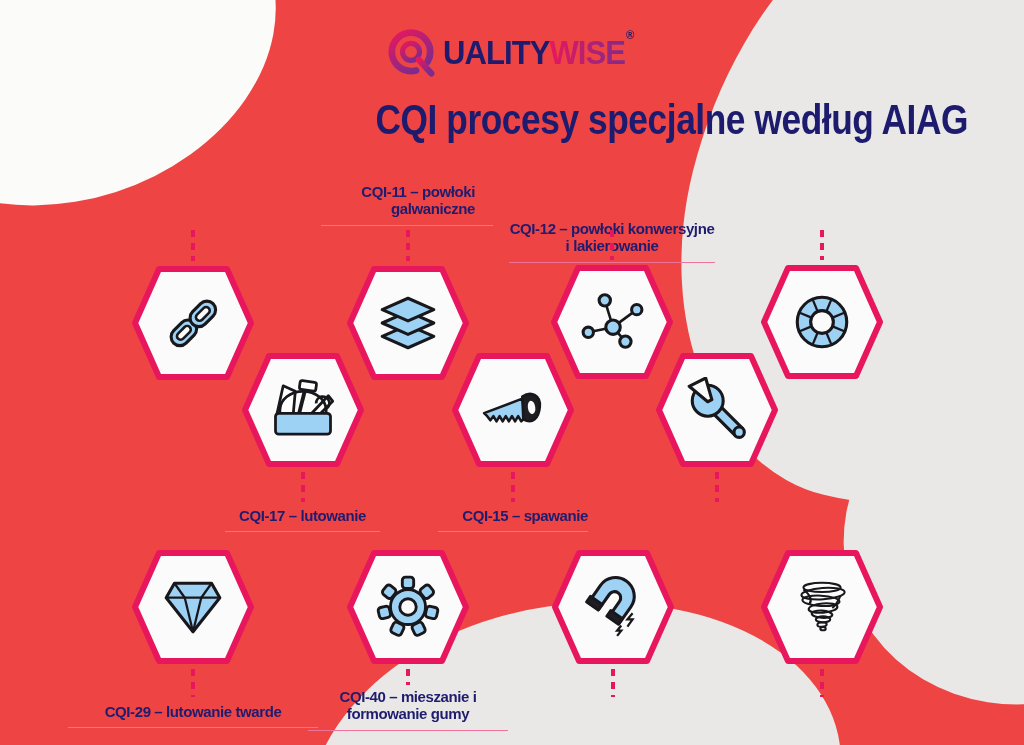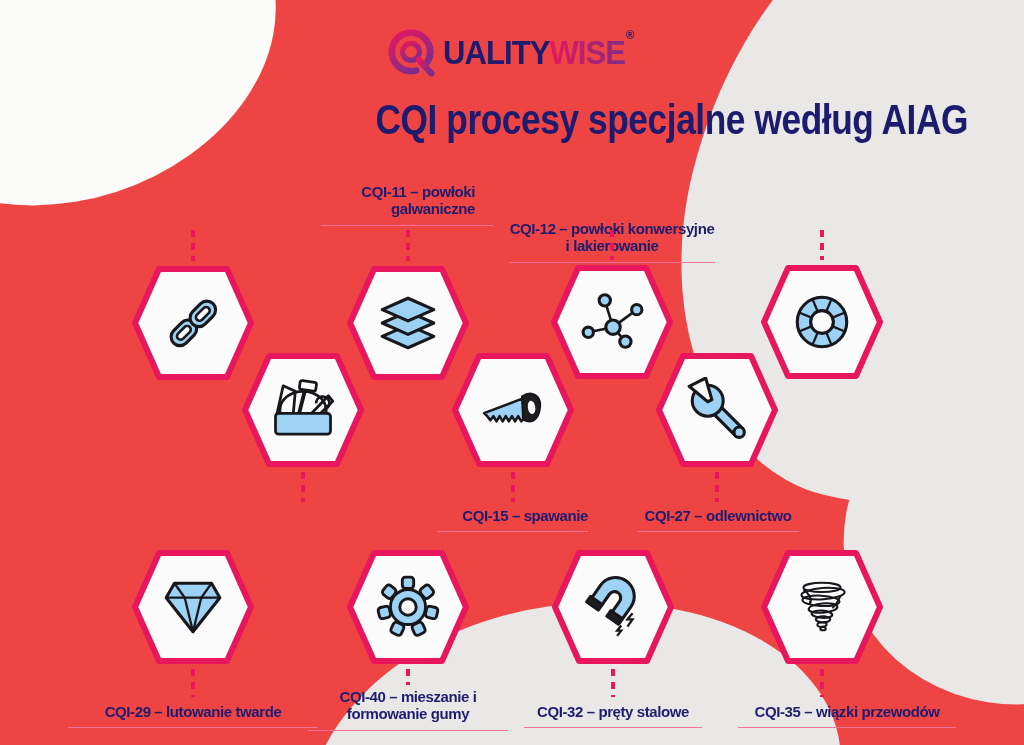--- a/index.html
+++ b/index.html
@@ -164,22 +164,22 @@
         <circle cx="23" cy="23" r="15" fill="#9ed2f4" stroke-width="3"></circle>
         <polygon points="23,24 5,9 21,1 27,22" fill="#fcfbfb" stroke-width="3"></polygon>
       </g>
     </svg>
   </div>
 
   <div class="dash" style="left:301px;top:472px;height:30px;"></div>
   <div class="dash" style="left:511px;top:472px;height:30px;"></div>
   <div class="dash" style="left:715px;top:472px;height:30px;"></div>
 
+  <div class="lbl" style="left:225px;top:507px;width:155px;">CQI-17 – lutowanie</div>
   <div class="lbl" style="left:438px;top:507px;width:150px;text-align:right;">CQI-15 – spawanie</div>
-  <div class="lbl" style="left:637px;top:507px;width:162px;">CQI-27 – odlewnictwo</div>
 
   <div class="hex" style="left:130px;top:548px;">
     <svg class="frame" width="126" height="118" viewBox="0 0 126 118">
         <polygon points="29,5 97,5 121,59 97,113 29,113 5,59" fill="#fcfbfb" stroke="#e8175d" stroke-width="6" stroke-linejoin="round"></polygon>
       </svg>
     <svg class="icon" width="66" height="66" viewBox="0 0 64 64">
       <g stroke="#17171c" stroke-width="3" stroke-linejoin="round">
         <polygon points="14,9 50,9 58,23 32,56 6,23" fill="#9ed2f4"></polygon>
         <g stroke-width="2.2" fill="none">
           <line x1="6" y1="23" x2="58" y2="23"></line>
@@ -246,16 +246,14 @@
     </svg>
   </div>
 
   <div class="dash" style="left:191px;top:669px;height:28px;"></div>
   <div class="dash" style="left:406px;top:669px;height:16px;"></div>
   <div class="dash" style="left:611px;top:669px;height:28px;"></div>
   <div class="dash" style="left:820px;top:669px;height:28px;"></div>
 
   <div class="lbl" style="left:68px;top:703px;width:250px;">CQI-29 – lutowanie twarde</div>
   <div class="lbl" style="left:308px;top:688px;width:200px;">CQI-40 – mieszanie i formowanie gumy</div>
-  <div class="lbl" style="left:524px;top:703px;width:178px;">CQI-32 – pręty stalowe</div>
-  <div class="lbl" style="left:738px;top:703px;width:218px;">CQI-35 – wiązki przewodów</div>
 
 </div>
 
 </body></html>

